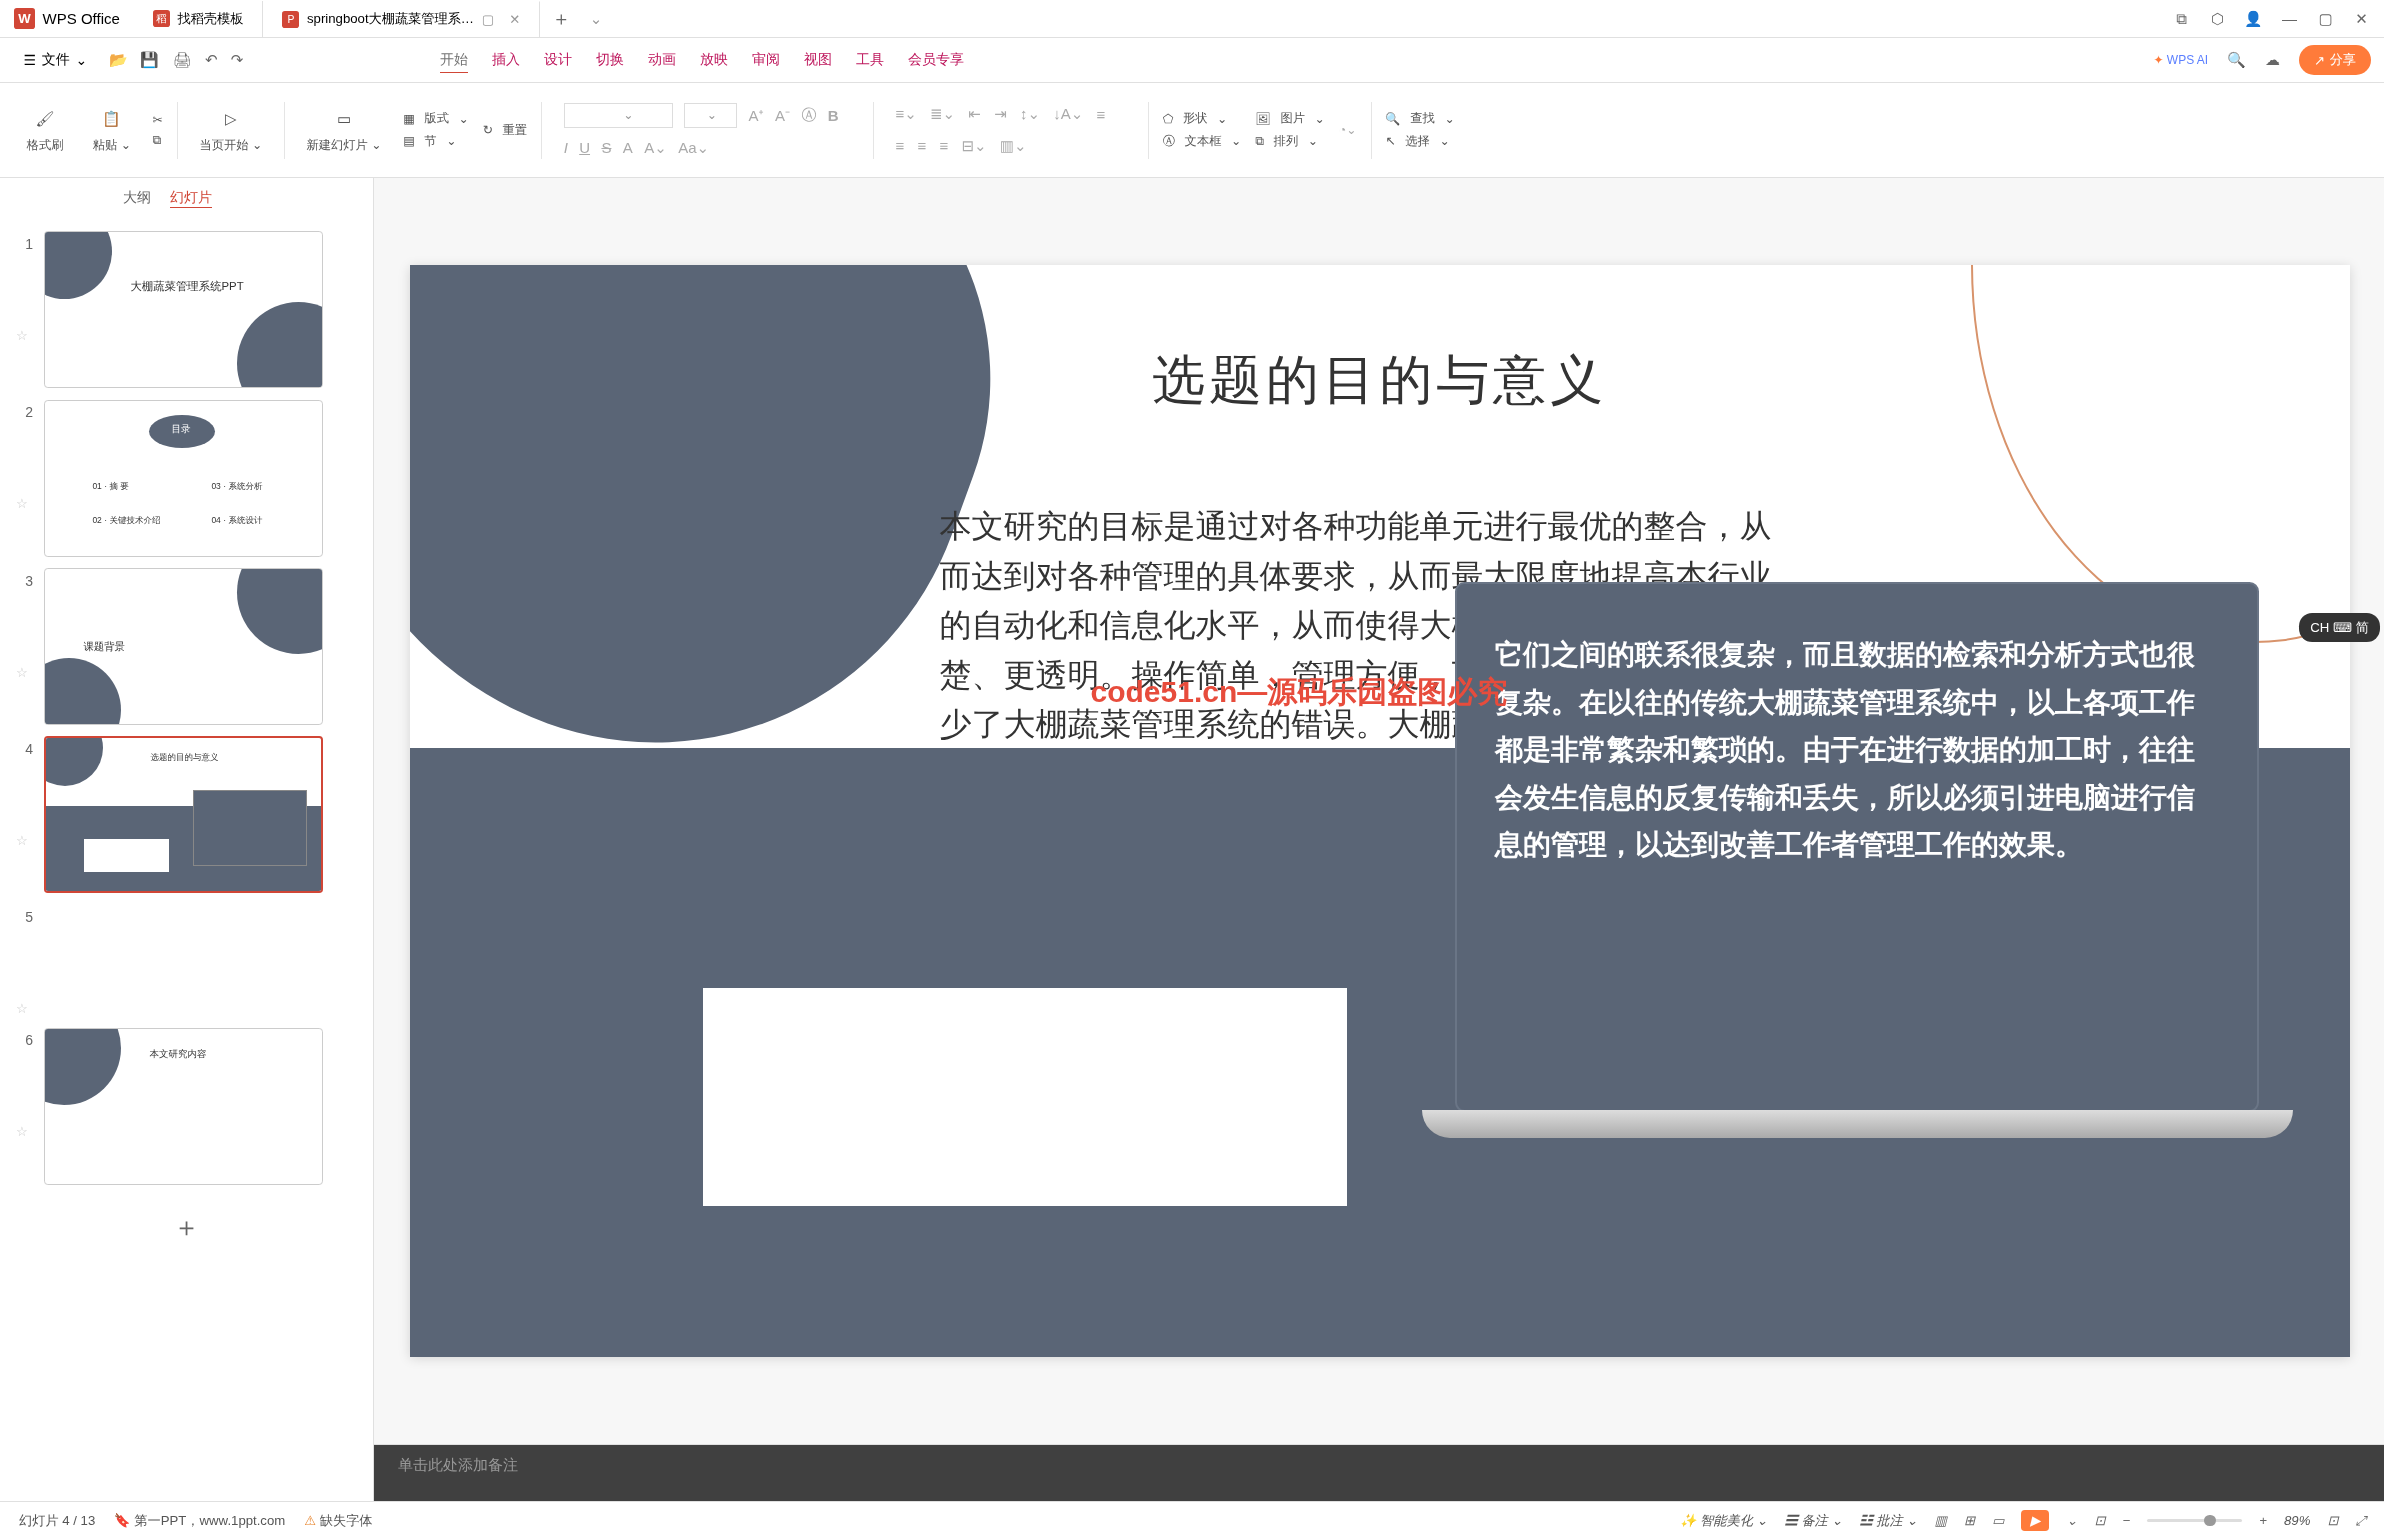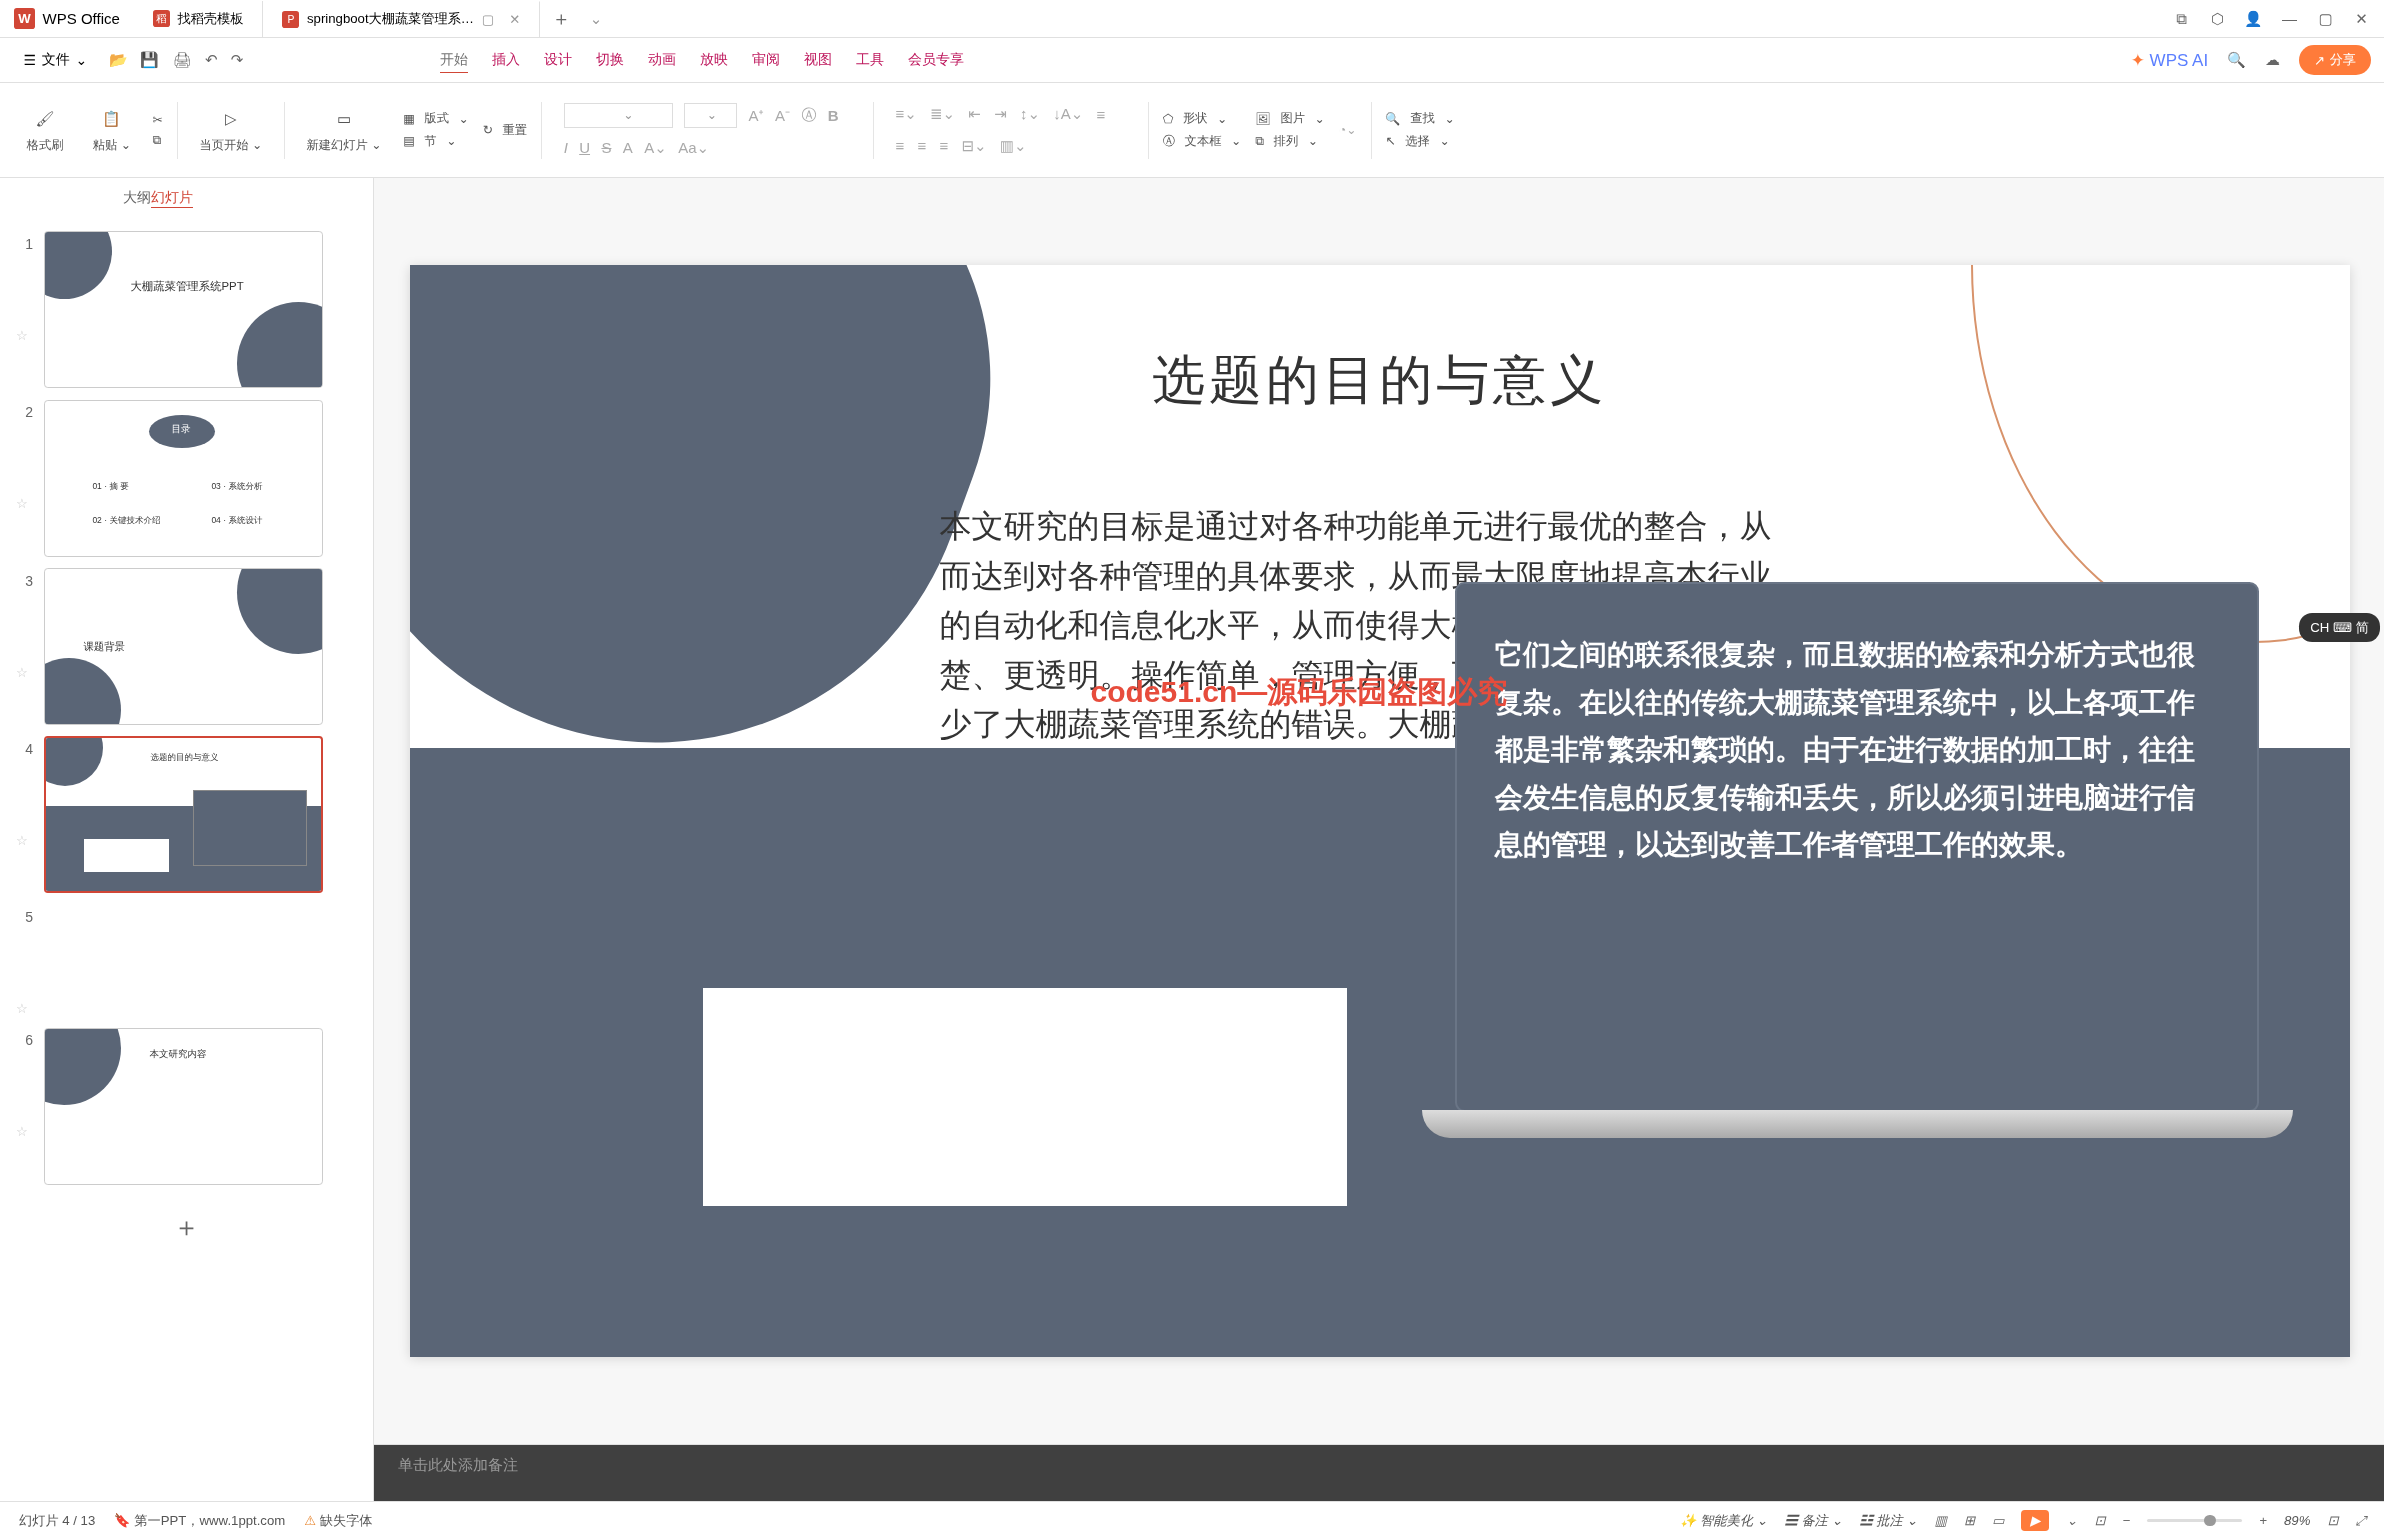--- a/index.html
+++ b/index.html
@@ -23,39 +23,39 @@
 
 
 .menubar { height: 45px; background: #fff; display: flex; align-items: center; padding: 0 14px; gap: 7.6px; border-bottom: 0.9px solid #e0e0e0; position: relative; z-index: 10; }
 .menu-file { display: flex; align-items: center; gap: 5.7px; padding: 3.8px 9.5px; font-size: 14px; cursor: pointer; }
 .menu-icons { display: flex; gap: 13.2px; margin-left: 4.7px; margin-right: 19px; }
 .menu-icon { color: #666; cursor: pointer; }
 .menu-tabs { display: flex; gap: 24px; margin-left: 170px; }
 .menu-tab { font-size: 14px; color: #be185d; cursor: pointer; padding: 3.8px 0; }
 .menu-tab.active { color: #737373; border-bottom: 1.9px solid #d14636; }
 .menu-right { margin-left: auto; display: flex; align-items: center; gap: 19px; }
-.wps-ai { color: #5b7fff; font-size: 17px; }
+.wps-ai { color: #5b7fff; font-size: 12px; }
 .share-btn { background: #ff7b3a; color: #fff; padding: 5.7px 15px; border-radius: 15px; font-size: 13.2px; display: flex; align-items: center; gap: 4.7px; }
 
 
 .toolbar { height: 95px; background: #fff; display: flex; align-items: center; padding: 0 19px; gap: 14px; border-bottom: 0.9px solid #e0e0e0; position: relative; z-index: 10; }
 .tool-group { display: flex; flex-direction: column; align-items: center; gap: 4.7px; padding: 0 7.6px; }
 .tool-group-h { display: flex; align-items: center; gap: 11.4px; padding: 0 7.6px; }
 .tool-icon { width: 26.5px; height: 26.5px; display: flex; align-items: center; justify-content: center; color: #555; }
 .tool-label { font-size: 12.3px; color: #555; }
 .tool-divider { width: 0.9px; height: 57px; background: #e5e5e5; }
 .tool-small { display: flex; flex-direction: column; gap: 5.7px; }
 .tool-row { display: flex; align-items: center; gap: 9.5px; font-size: 12.3px; color: #555; }
 
 
 .main { display: flex; height: calc(100% - 216px); position: relative; z-index: 5; }
 
 
 .slide-panel { width: 374px; background: #fff; border-right: 0.9px solid #e0e0e0; display: flex; flex-direction: column; }
-.panel-tabs { display: flex; padding: 11.4px 0 7.6px 123px; font-size: 14px; }
+.panel-tabs { display: flex; padding: 11.4px 0 7.6px 123px; gap: 19px; font-size: 14px; }
 .panel-tab { color: #666; cursor: pointer; }
 .panel-tab.active { color: #d14636; border-bottom: 1.9px solid #d14636; }
 .thumbs { flex: 1; overflow-y: auto; padding: 9.5px 0; }
 .thumb-row { display: flex; align-items: flex-start; padding: 5.7px 14px; gap: 11.4px; }
 .thumb-num { width: 19px; text-align: right; font-size: 14px; color: #666; padding-top: 4.7px; }
 .thumb-star { width: 17px; color: #ccc; padding-top: 76px; font-size: 13.2px; }
 .thumb { width: 279px; height: 157px; background: #fff; border: 0.9px solid #ccc; border-radius: 3.8px; position: relative; overflow: hidden; }
 .thumb.active { border: 2.8px solid #d14636; }
 .thumb-add { display: flex; justify-content: center; padding: 19px 0; font-size: 26.5px; color: #666; cursor: pointer; }
 

